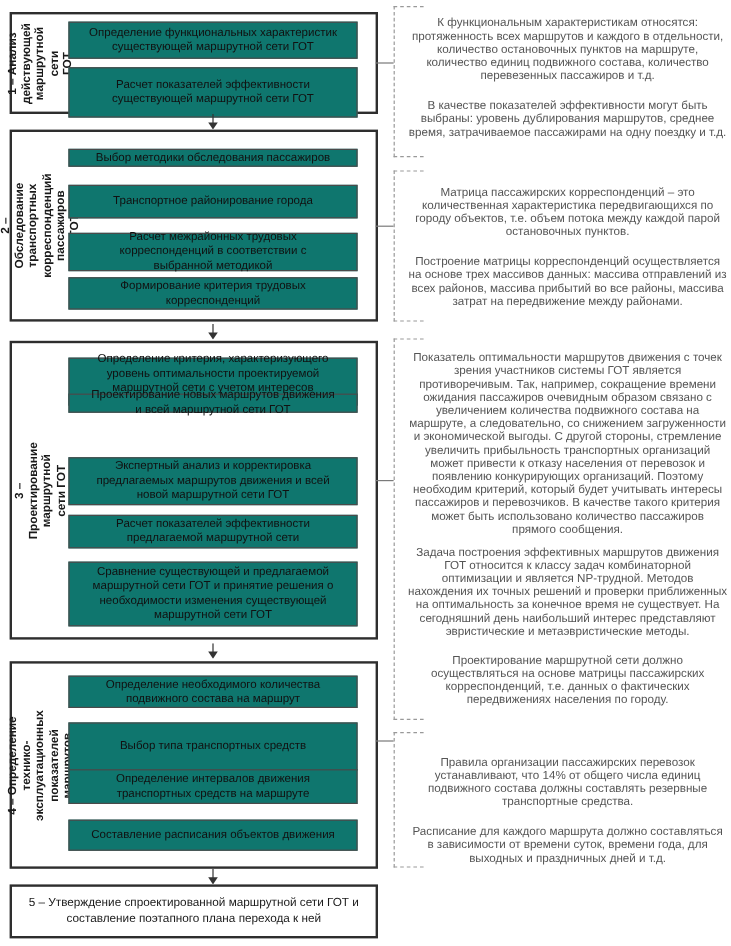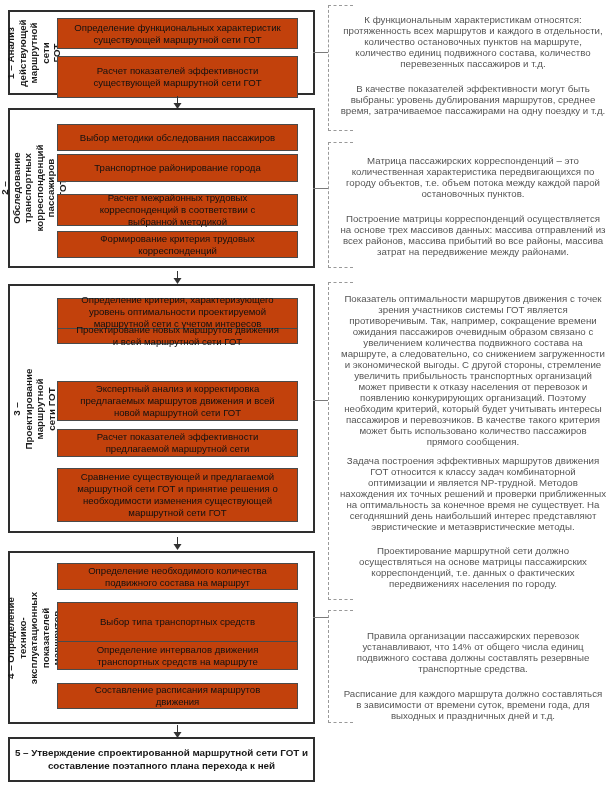--- a/index.html
+++ b/index.html
@@ -13,30 +13,30 @@
   }
   .label-cell { position:absolute; left:0; top:0; bottom:0; width:47px; }
   .stage-label {
     position:absolute; left:50%; top:50%;
     transform:translate(-50%,-50%) rotate(-90deg);
     font-weight:bold; font-size:9.8px; line-height:1.18;
     white-space:pre-line; text-align:center; color:#1a1a1a;
   }
   .step {
     position:absolute; left:47px; width:241px; box-sizing:border-box;
-    border:1px solid #4a4a4a; background:#c2410c;
+    border:1px solid #4a4a4a; background:#0f766e;
     display:flex; align-items:center; justify-content:center;
     text-align:center; font-size:9.6px; line-height:1.25; color:#111;
     padding:0 16px;
   }
   .final-stage {
     position:absolute; left:8px; top:737px; width:307px; height:45px; box-sizing:border-box;
     border:2px solid #2e2e2e; background:#ffffff;
     display:flex; align-items:center; justify-content:center;
-    font-weight:bold; font-size:9.8px; line-height:1.3; text-align:center;
+    font-weight:normal; font-size:9.8px; line-height:1.3; text-align:center;
     white-space:pre-line; color:#1a1a1a;
   }
   .arrow { position:absolute; left:171px; width:13px; height:13px; }
   .bracket {
     position:absolute; left:328px; width:25px; box-sizing:border-box;
     border-left:1px dashed #999999; border-top:1px dashed #999999;
     border-bottom:1px dashed #999999;
   }
   .connector { position:absolute; left:313px; width:15px; height:1px; background:#7a7a7a; }
   .note {
@@ -71,21 +71,21 @@
       </svg>
   </div>
 
   <div class="stage" style="top:108px;height:160px">
     <div class="label-cell">
       <div class="stage-label">2 – Обследование
 транспортных
 корреспонденций пассажиров
 ГОТ</div>
     </div>
-    <div class="step" style="top:14px;height:27px">
+    <div class="step" style="top:14px;height:15px">
       <span>Выбор методики обследования пассажиров</span>
     </div>
     <div class="step" style="top:44px;height:28px">
       <span>Транспортное районирование города</span>
     </div>
     <div class="step" style="top:84px;height:32px">
       <span>Расчет межрайонных трудовых корреспонденций в соответствии с выбранной методикой</span>
     </div>
     <div class="step" style="top:121px;height:27px">
       <span>Формирование критерия трудовых корреспонденций</span>
@@ -136,21 +136,21 @@
     <div class="step" style="top:10px;height:27px">
       <span>Определение необходимого количества подвижного состава на маршрут</span>
     </div>
     <div class="step" style="top:49px;height:40px">
       <span>Выбор типа транспортных средств</span>
     </div>
     <div class="step" style="top:88px;height:29px">
       <span>Определение интервалов движения транспортных средств на маршруте</span>
     </div>
     <div class="step" style="top:130px;height:26px">
-      <span>Составление расписания маршрутов движения</span>
+      <span>Составление расписания объектов движения</span>
     </div>
   </div>
 
   <div class="arrow" style="top:724px">
     <svg width="13" height="13" viewBox="0 0 13 13">
         <line x1="6.5" y1="0" x2="6.5" y2="8" stroke="#333" stroke-width="1"></line>
         <polygon points="2.5,7 10.5,7 6.5,13" fill="#333"></polygon>
       </svg>
   </div>
 

